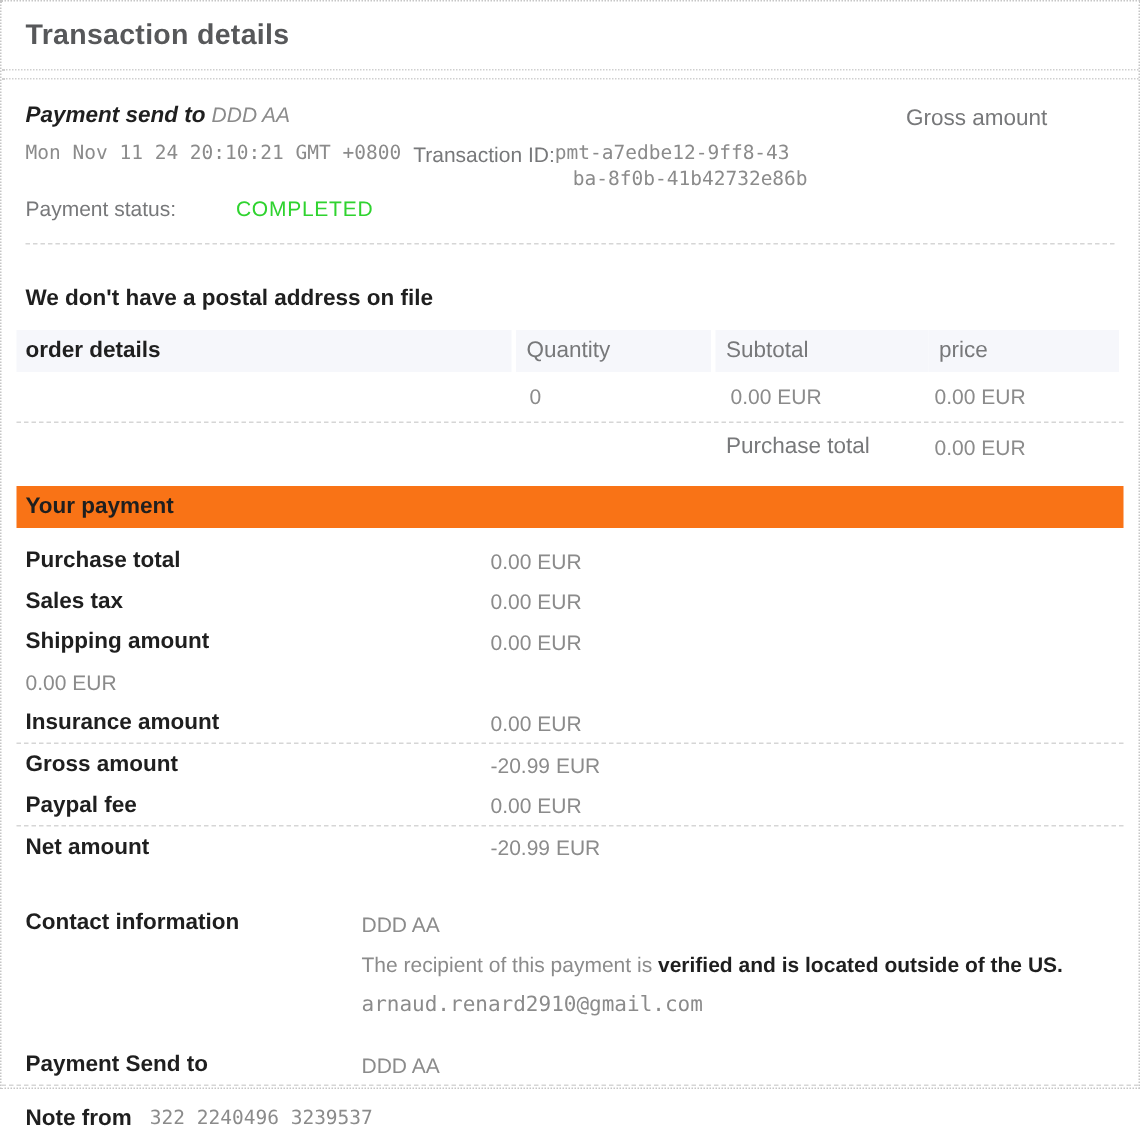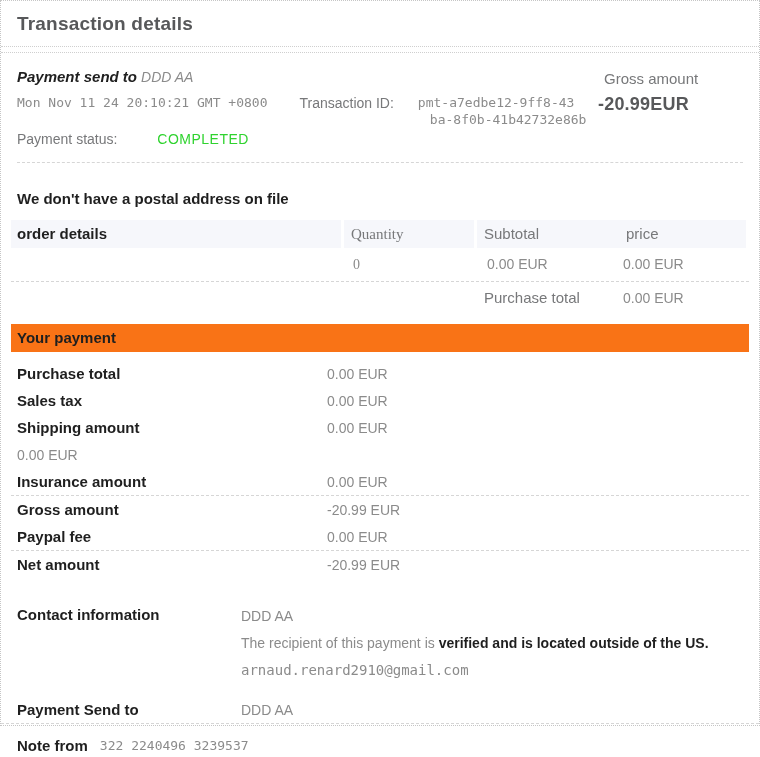--- a/index.html
+++ b/index.html
@@ -11,40 +11,40 @@
   }
   .title-bar { padding:12px 16px 11px 16px; border-bottom:1px dotted #cfcfcf; }
   .title { font-size:19px; font-weight:bold; color:#57585a; letter-spacing:.2px; }
 
   .main { margin-top:5px; border-top:1px dotted #cfcfcf; padding:0 16px; flex:1; }
 
   
   .summary { display:flex; justify-content:space-between; padding:15px 0 15px 0; border-bottom:1px dashed #d6d6d6; }
   .s-line1 { font-size:15px; font-weight:bold;font-style:italic; }
   .s-line1 .payee { font-weight:normal; color:#8b8b8b; font-size:14px; margin-left:4px; }
-  .s-line2 { display:flex; margin-top:9px; align-items:flex-start;gap:24px; }
+  .s-line2 { display:flex; margin-top:9px; align-items:flex-start; }
   .date { font-family:"DejaVu Sans Mono", monospace; font-size:13px; color:#8b8b8b; padding-top:1px; }
   .txid-label { font-size:14px; color:#77787a; margin-left:8px; white-space:nowrap; padding-top:1px; }
   .txid { font-family:"DejaVu Sans Mono", monospace; font-size:13px; color:#8b8b8b; line-height:17px; }
   .txid .l2 { padding-left:12px; }
   .s-line3 { margin-top:3px; font-size:14px; color:#77787a; }
   .status { font-size:14px; letter-spacing:.5px; margin-left:36px; font-weight:normal; }
   .gross-col { margin-right:27px; margin-top:2px; min-width:112px; }
   .gross-label { font-size:15px; color:#77787a; }
   .gross-value { font-size:18px; font-weight:bold; color:#57585a; margin-top:7px; margin-left:-6px; letter-spacing:.2px; }
 
   .postal { margin-top:27px; font-size:15px; font-weight:bold; }
 
   
   .otable { margin-top:13px; }
   .orow { display:flex; margin:0 -6px; }
   .ohead .ocell { background:#f6f7fb; height:28px; line-height:28px; font-size:15px; color:#77787a; }
   .ocell { box-sizing:border-box; }
   .c1 { width:330px; margin-right:3px; padding-left:6px; }
-  .c2 { width:130px; margin-right:3px; padding-left:7px;font-family:Liberation Serif, serif; }
+  .c2 { width:130px; margin-right:3px; padding-left:7px; }
   .c3 { width:127px; margin-right:3px; padding-left:7px; }
   .c4 { flex:1; padding-left:7px; }
   .ohead .c1 { color:#1f1f1f; font-weight:bold; }
   .odata .ocell { height:33px; line-height:33px; font-size:14px; color:#8b8b8b; }
   .odata .c2 { padding-left:9px; }
   .odata .c3 { padding-left:10px; }
   .odata .c4 { padding-left:16px; }
   .osep { border-top:1px dashed #d6d6d6; margin:0 -6px; }
   .ptotal .ocell { height:32px; line-height:32px; }
   .ptotal .c3 { font-size:15px; color:#77787a; padding-left:7px; }
@@ -98,21 +98,20 @@
             <div class="l2">ba-8f0b-41b42732e86b</div>
           </span>
         </div>
         <div class="s-line3">
           <span>Payment status:</span>
           <span class="status" id="status-value" style="color: rgb(47, 211, 47);">COMPLETED</span>
         </div>
       </div>
       <div class="gross-col">
         <div class="gross-label">Gross amount</div>
-        <div class="gross-value">-20.99EUR</div>
       </div>
     </div>
 
     <div class="postal">We don't have a postal address on file</div>
 
     <div class="otable">
       <div class="orow ohead">
         <div class="ocell c1">order details</div>
         <div class="ocell c2">Quantity</div>
         <div class="ocell c4">Subtotal</div>

